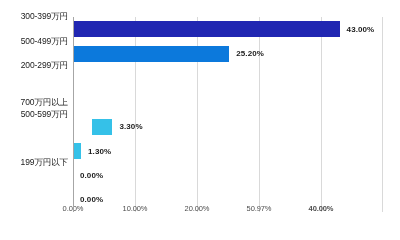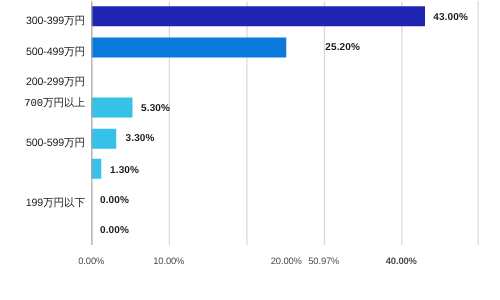--- a/index.html
+++ b/index.html
@@ -19,21 +19,21 @@
     position: relative;
     width: 400px;
     height: 229px;
     background: #ffffff;
   }
 
   
   #plot-area {
     position: absolute;
     left: 73px;
-    top: 1px;
+    top: 17px;
     width: 310px;
     height: 195px;
   }
 
   .gridline {
     position: absolute;
     top: 0;
     bottom: 0;
     width: 1px;
     background: #d9d9d9;
@@ -126,29 +126,25 @@
         <div class="gridline" style="left: 124px;"></div>
         <div class="gridline" style="left: 186px;"></div>
         <div class="gridline" style="left: 248px;"></div>
         <div class="gridline" style="left: 309px;"></div>
       </div>
     <div id="rows">
         <div class="row" style="top: 0px;">
           <div class="bar" title="300-399万円 43.00%" style="width: 266.6px; background: rgb(32, 38, 178);"></div>
           <div class="bar-label">43.00%</div>
         </div>
-        <div class="row" style="top: 24.375px; gap: 24px;">
+        <div class="row" style="top: 24.375px;">
           <div class="bar" title="400-499万円 25.20%" style="width: 156.24px; background: rgb(12, 121, 220);"></div>
           <div class="bar-label">25.20%</div>
         </div>
-        <div class="row" style="top: 73.125px;">
-          <div class="bar" title="700万円以上 5.30%" style="width: 32.86px; background: rgb(53, 193, 232);"></div>
-          <div class="bar-label">5.30%</div>
-        </div>
-        <div class="row" style="top: 97.5px;">
+        <div class="row" style="top: 97.5px; padding-left: 19px;">
           <div class="bar" title="500-599万円 3.30%" style="width: 20.46px; background: rgb(53, 193, 232);"></div>
           <div class="bar-label">3.30%</div>
         </div>
         <div class="row" style="top: 121.875px; text-align: center;">
           <div class="bar" title="600-699万円 1.30%" style="width: 8.06px; background: rgb(53, 193, 232);"></div>
           <div class="bar-label">1.30%</div>
         </div>
         <div class="row" style="top: 146.25px;">
           <div class="bar" title="199万円以下 0.00%" style="width: 0px; background: rgb(53, 193, 232);"></div>
           <div class="bar-label">0.00%</div>
@@ -157,26 +153,26 @@
           <div class="bar" title="無回答 0.00%" style="width: 0px; background: rgb(53, 193, 232);"></div>
           <div class="bar-label">0.00%</div>
         </div>
       </div>
   </div>
 
   <div id="cat-labels">
       <div class="cat-label" style="top: 0px;">300-399万円</div>
       <div class="cat-label" style="top: 24.375px;">500-499万円</div>
       <div class="cat-label" style="top: 48.75px;">200-299万円</div>
-      <div class="cat-label" style="top: 66px; font-family: Liberation Mono, monospace;">700万円以上</div>
+      <div class="cat-label" style="top: 86px;">700万円以上</div>
       <div class="cat-label" style="top: 97.5px;">500-599万円</div>
       <div class="cat-label" style="top: 146.25px;">199万円以下</div>
     </div>
 
   <div id="xticks">
       <div class="xtick" style="left: 73px;">0.00%</div>
       <div class="xtick" style="left: 135px;">10.00%</div>
-      <div class="xtick" style="left: 197px; margin-left: 32px;">20.00%</div>
+      <div class="xtick" style="left: 197px;">20.00%</div>
       <div class="xtick" style="left: 259px;">50.97%</div>
       <div class="xtick" style="left: 321px; font-weight: bold;">40.00%</div>
     </div>
 
 </div>
 
 </body></html>

